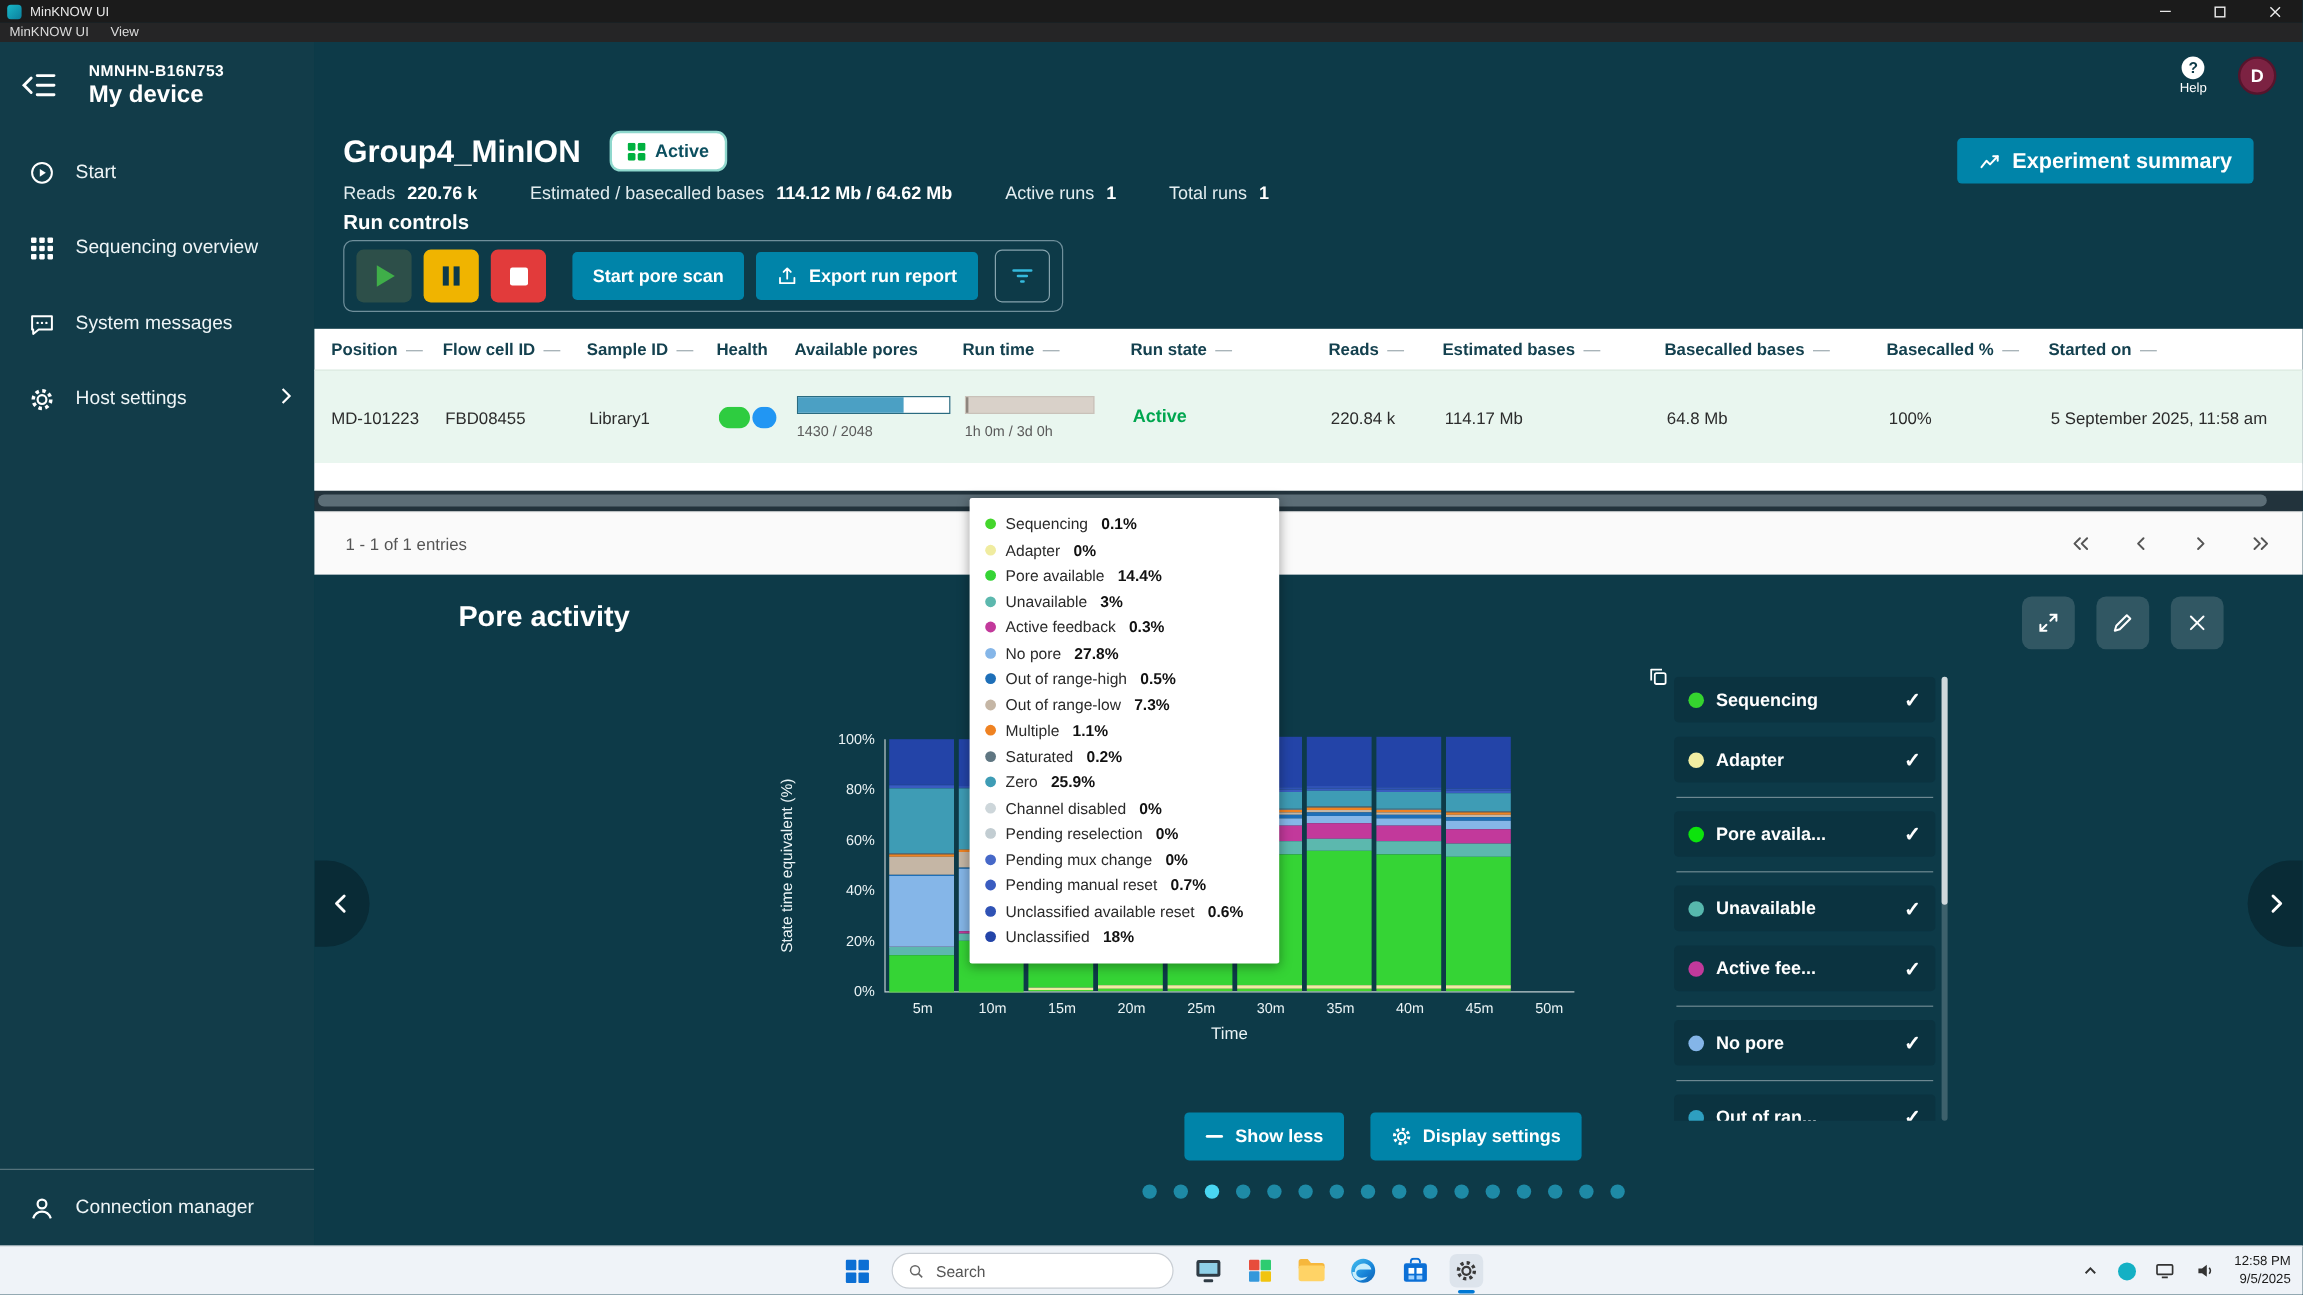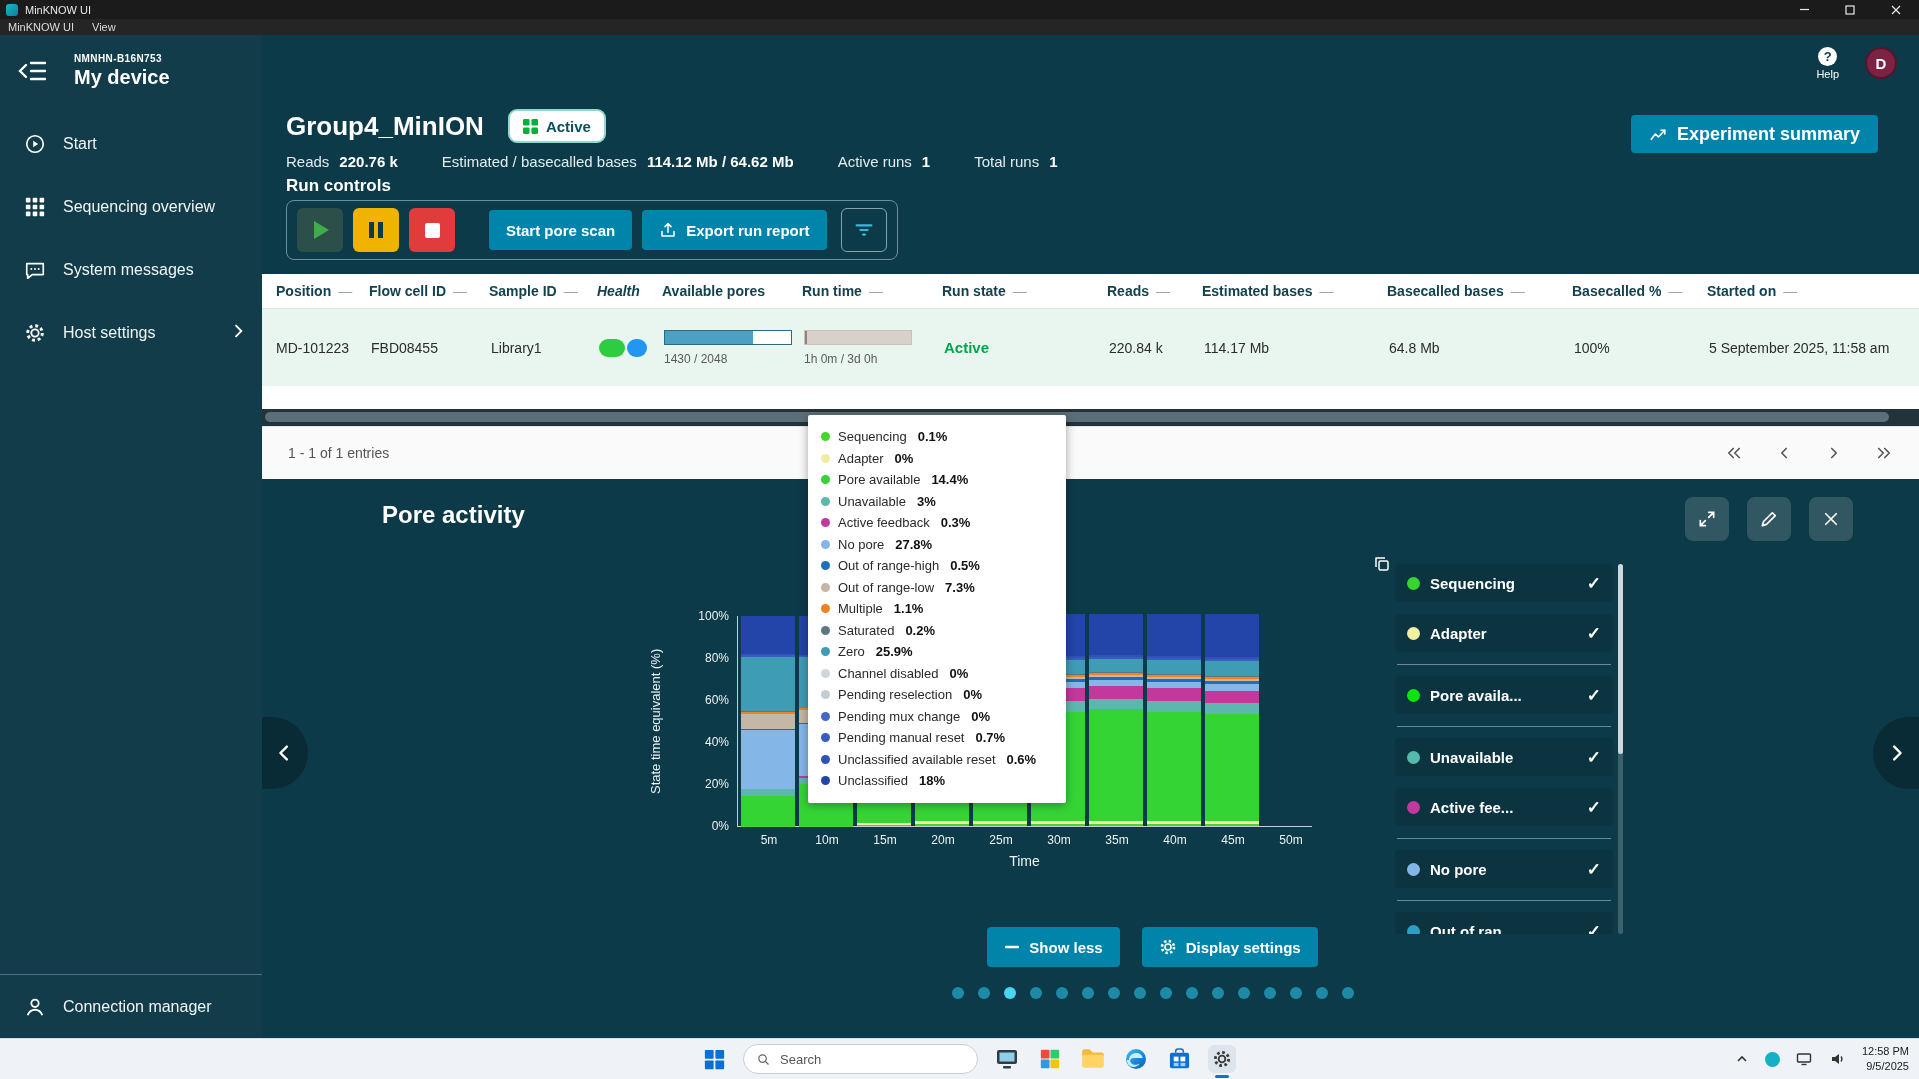--- a/index.html
+++ b/index.html
@@ -16,21 +16,21 @@
 .menubar{height:16px;background:#252526;display:flex;align-items:center;gap:18px;padding-left:8px;font-size:11px;color:#dcdcdc;flex:0 0 auto}
 
 
 .app{flex:1;display:flex;min-height:0}
 .sidebar{width:262px;background:#123c49;display:flex;flex-direction:column;flex:0 0 auto}
 .main{flex:1;display:flex;flex-direction:column;background:#0d3a48;min-width:0;position:relative}
 
 
 .sb-head{height:72px;display:flex;align-items:center;padding:0 14px;gap:24px}
 .collapse-btn{width:36px;height:30px;display:flex;align-items:center;justify-content:center}
-.dev-id{font-size:10px;font-weight:bold;letter-spacing:.4px}
+.dev-id{font-size:13px;font-weight:bold;letter-spacing:.4px}
 .dev-name{font-size:20px;font-weight:bold;margin-top:2px}
 .sb-items{margin-top:5px;display:flex;flex-direction:column}
 .sb-item{height:63px;display:flex;align-items:center;gap:17px;padding:0 14px 0 24px;font-size:16px;color:#eef5f7;width:100%;text-align:left}
 .sb-item.selected{background:#0a2d39;font-weight:bold}
 .sb-item .chev{margin-left:auto}
 .sb-bottom{margin-top:auto;border-top:1px solid rgba(255,255,255,.28)}
 
 
 .topbar{height:56px;display:flex;justify-content:flex-end;align-items:center;gap:26px;padding-right:22px;flex:0 0 auto}
 .help{display:flex;flex-direction:column;align-items:center;gap:2px;font-size:11px;color:#fff}
@@ -284,21 +284,21 @@
             </button>
           <button class="ctl pause">
               <span class="pause-bars">
                 <i></i>
                 <i></i>
               </span>
             </button>
           <button class="ctl stop">
               <span class="stop-sq"></span>
             </button>
-          <button class="teal-btn" style="margin-left:24px">
+          <button class="teal-btn" style="margin-left:12px">
             <span>Start pore scan</span>
           </button>
           <button class="teal-btn">
             <svg viewBox="0 0 24 24" width="18" height="18" fill="none" stroke="#fff" stroke-width="2" stroke-linecap="round" stroke-linejoin="round">
                 <path d="M12 15V4M8 7.5L12 3.5l4 4"></path>
                 <path d="M4 14v6h16v-6"></path>
               </svg>
             <span>Export run report</span>
           </button>
           <button class="filter-btn">
@@ -316,21 +316,21 @@
               <span class="sort-dash">—</span>
             </div>
             <div class="th" style="width: 120px;">
               <span>Flow cell ID</span>
               <span class="sort-dash">—</span>
             </div>
             <div class="th" style="width: 108px;">
               <span>Sample ID</span>
               <span class="sort-dash">—</span>
             </div>
-            <div class="th" style="width: 65px; font-style: italic;">
+            <div class="th" style="width: 65px;">
               <span>Health</span>
             </div>
             <div class="th" style="width: 140px;">
               <span>Available pores</span>
             </div>
             <div class="th" style="width: 140px;">
               <span>Run time</span>
               <span class="sort-dash">—</span>
             </div>
             <div class="th" style="width: 165px;">

